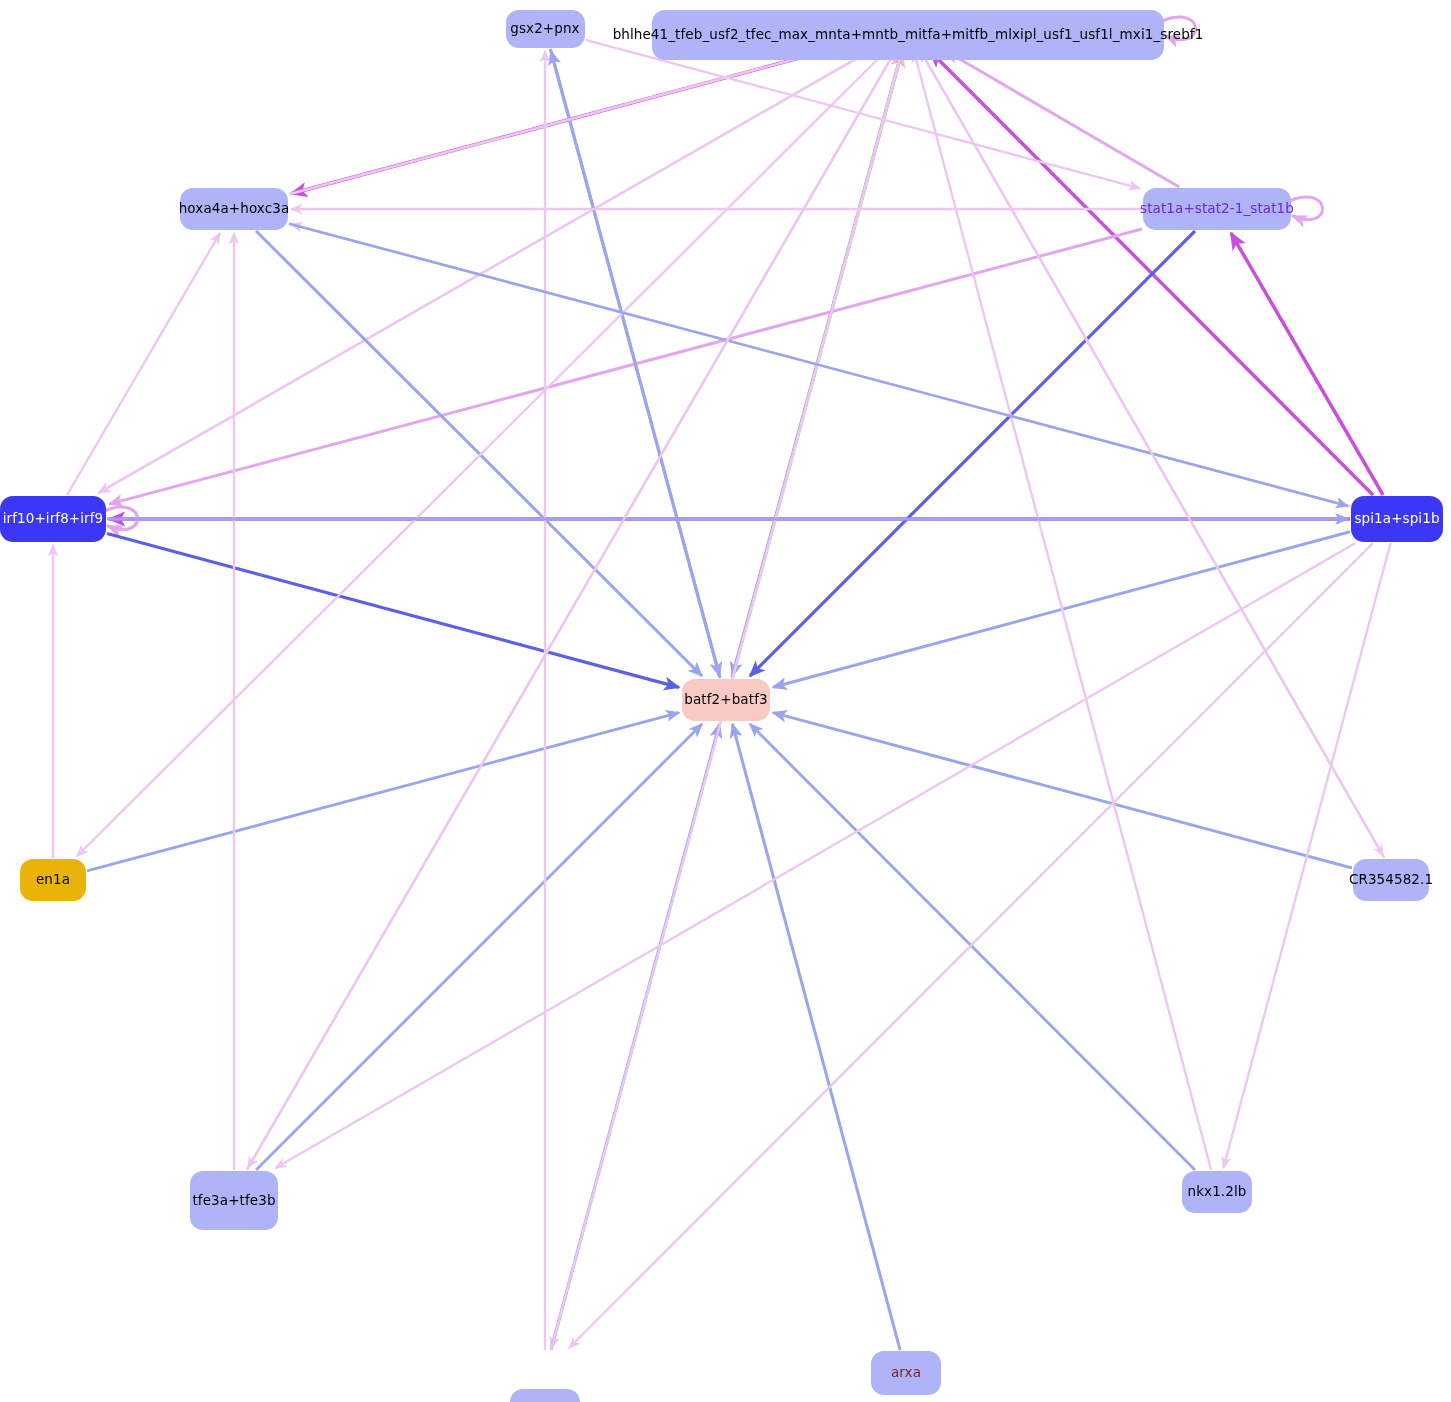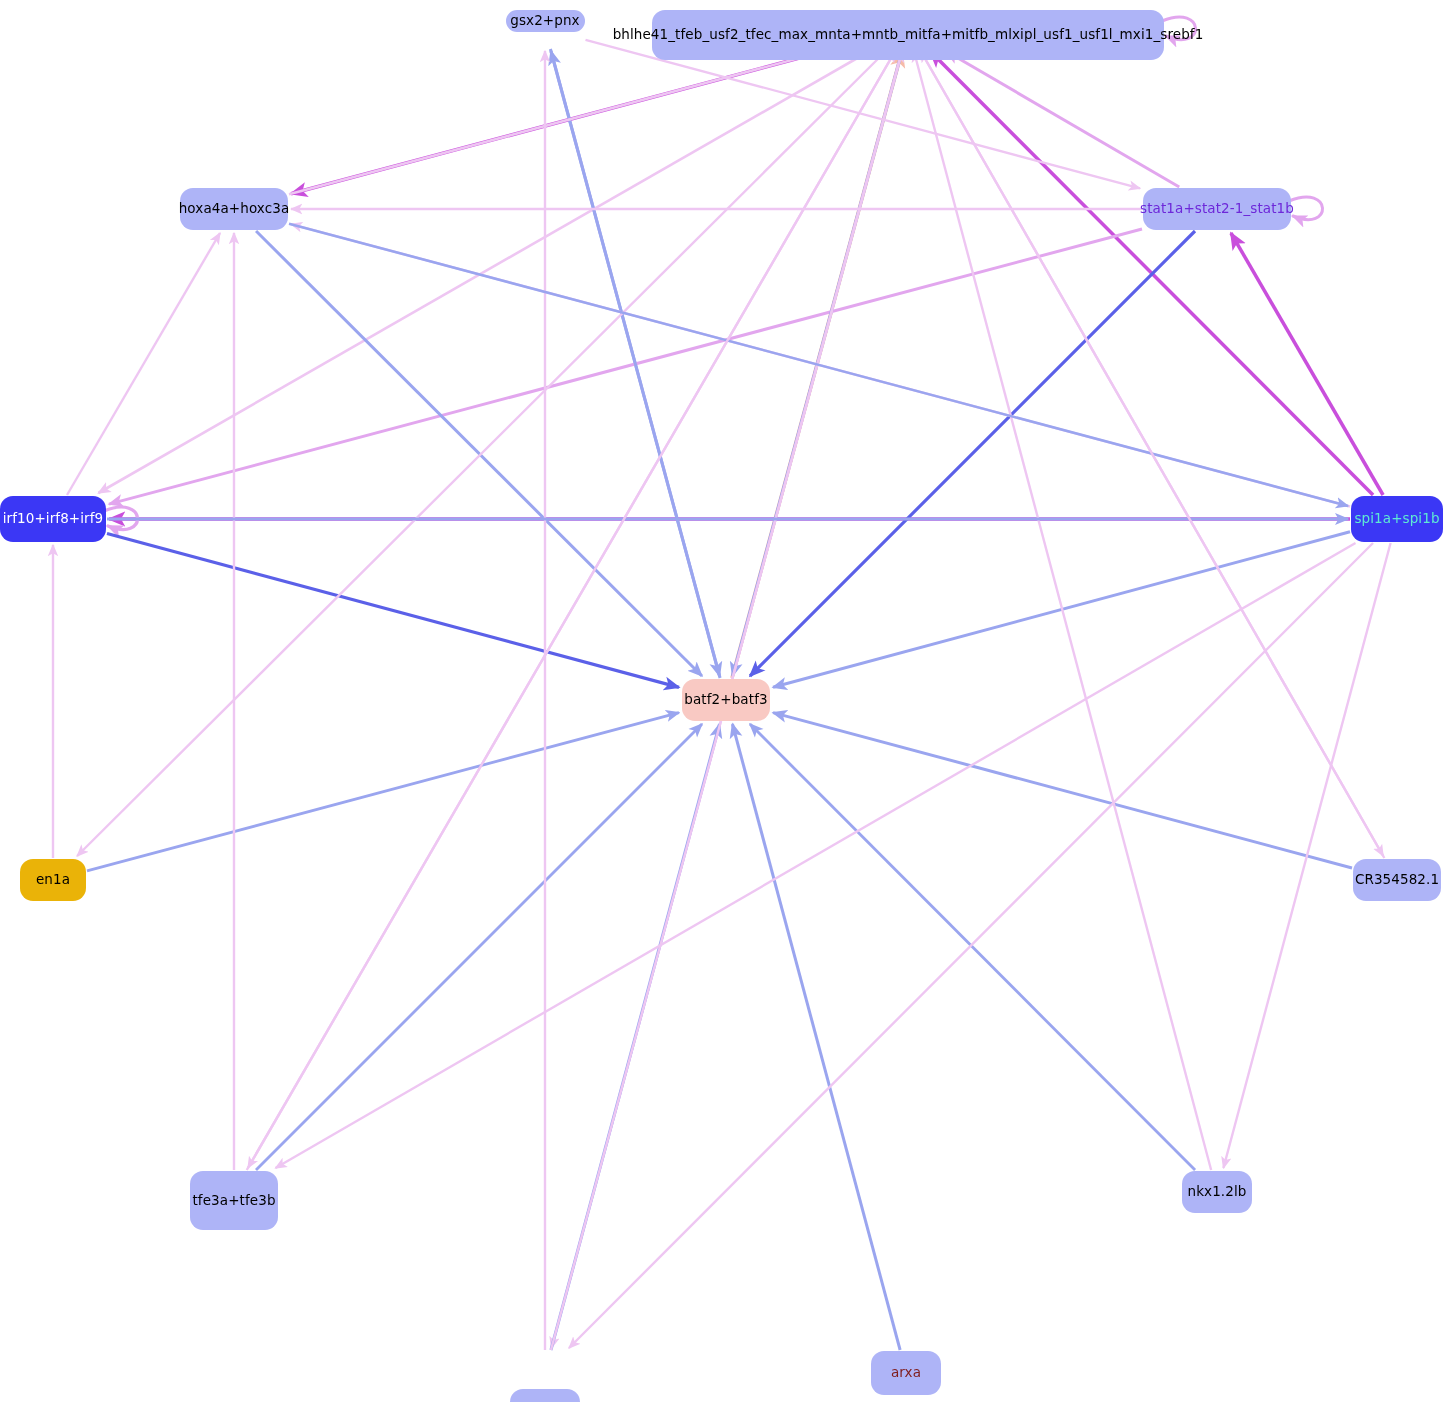--- a/index.html
+++ b/index.html
@@ -200,45 +200,45 @@
         <line x1="107" y1="519" x2="1348" y2="519" stroke="#9aa5ef" stroke-width="2.8" stroke-linecap="butt" marker-end="url(#arw-9aa5ef)"></line>
       </g>
       <g>
         <line x1="919.4923619271445" y1="49" x2="1383.2091656874265" y2="856" stroke="#eec6f2" stroke-width="2.4" stroke-linecap="butt" marker-end="url(#arw-eec6f2)"></line>
       </g>
       <g>
         <line x1="246.74978503869303" y1="1170" x2="895.2502149613069" y2="51" stroke="#eec6f2" stroke-width="2.4" stroke-linecap="butt" marker-end="url(#arw-eec6f2)"></line>
       </g>
     </svg>
   <div id="node-layer">
-      <div class="node" style="left: 505.5px; top: 10px; width: 79px; height: 22px; background: rgb(174, 180, 247); color: rgb(0, 0, 0);">
+      <div class="node" style="left: 505.5px; top: 10px; width: 79px; height: 38px; background: rgb(174, 180, 247); color: rgb(0, 0, 0);">
         <span class="node-label">gsx2+pnx</span>
       </div>
       <div class="node" style="left: 652px; top: 10px; width: 512px; height: 50px; background: rgb(174, 180, 247); color: rgb(0, 0, 0);">
         <span class="node-label">bhlhe41_tfeb_usf2_tfec_max_mnta+mntb_mitfa+mitfb_mlxipl_usf1_usf1l_mxi1_srebf1</span>
       </div>
       <div class="node" style="left: 180px; top: 188px; width: 108px; height: 42px; background: rgb(174, 180, 247); color: rgb(0, 0, 0);">
         <span class="node-label">hoxa4a+hoxc3a</span>
       </div>
       <div class="node" style="left: 1143px; top: 188px; width: 148px; height: 42px; background: rgb(174, 180, 247); color: #6d28d9;">
         <span class="node-label">stat1a+stat2-1_stat1b</span>
       </div>
       <div class="node" style="left: 0px; top: 496px; width: 106px; height: 46px; background: rgb(59, 55, 245); color: rgb(255, 255, 255);">
         <span class="node-label">irf10+irf8+irf9</span>
       </div>
-      <div class="node" style="left: 1351px; top: 496px; width: 92px; height: 46px; background: rgb(59, 55, 245); color: #5eead4;">
+      <div class="node" style="left: 1351px; top: 496px; width: 92px; height: 46px; background: rgb(59, 55, 245); color: #ffffff;">
         <span class="node-label">spi1a+spi1b</span>
       </div>
       <div class="node" style="left: 682px; top: 679px; width: 88px; height: 42px; background: rgb(249, 201, 195); color: rgb(0, 0, 0);">
         <span class="node-label">batf2+batf3</span>
       </div>
       <div class="node" style="left: 20px; top: 859px; width: 66px; height: 42px; background: #eab308; color: rgb(0, 0, 0);">
         <span class="node-label">en1a</span>
       </div>
-      <div class="node" style="left: 1353px; top: 859px; width: 88px; height: 42px; background: rgb(174, 180, 247); color: rgb(0, 0, 0);">
+      <div class="node" style="left: 1353px; top: 859px; width: 76px; height: 42px; background: rgb(174, 180, 247); color: rgb(0, 0, 0);">
         <span class="node-label">CR354582.1</span>
       </div>
       <div class="node" style="left: 190px; top: 1171px; width: 88px; height: 59px; background: rgb(174, 180, 247); color: rgb(0, 0, 0);">
         <span class="node-label">tfe3a+tfe3b</span>
       </div>
       <div class="node" style="left: 1182px; top: 1171px; width: 70px; height: 42px; background: rgb(174, 180, 247); color: rgb(0, 0, 0); justify-content: center;">
         <span class="node-label">nkx1.2lb</span>
       </div>
       <div class="node" style="left: 510px; top: 1389px; width: 70px; height: 42px; background: rgb(174, 180, 247); color: #7f1d1d;">
         <span class="node-label">dlx1a</span>

